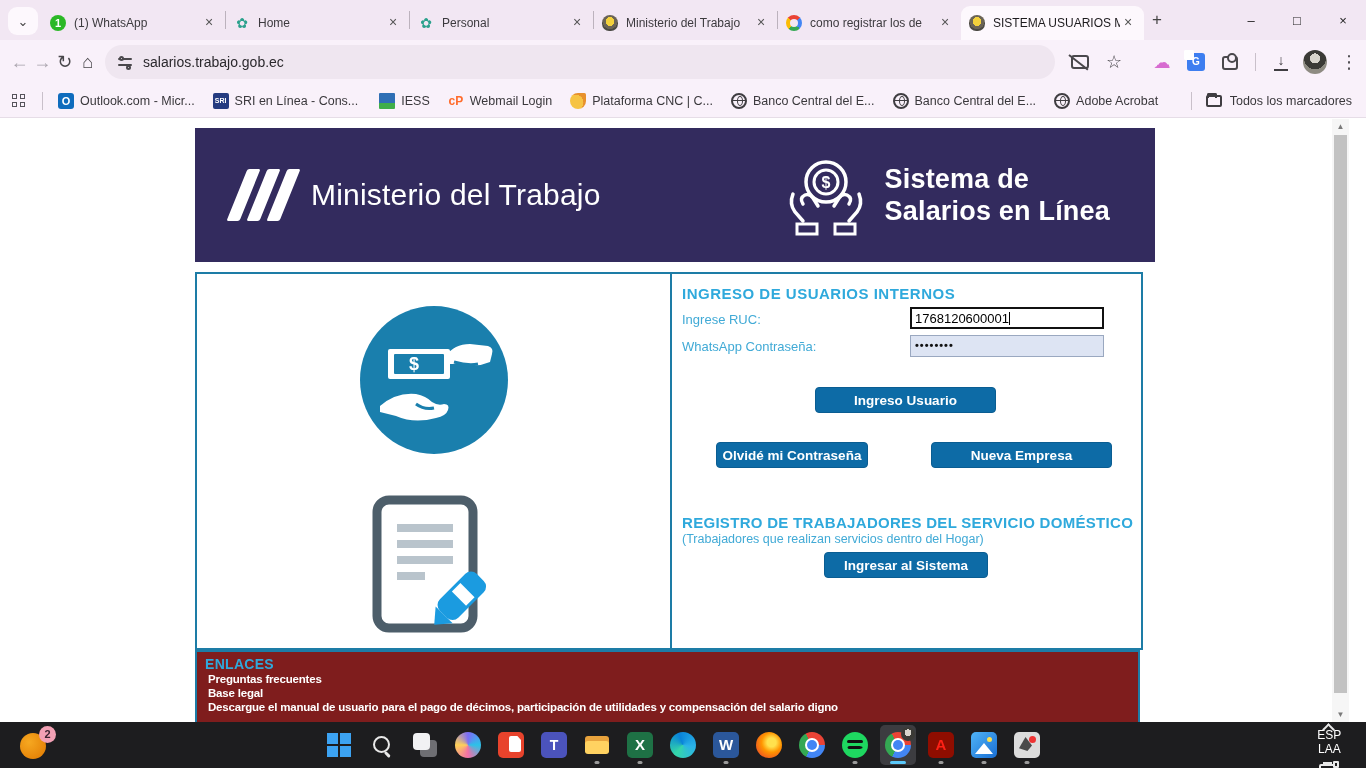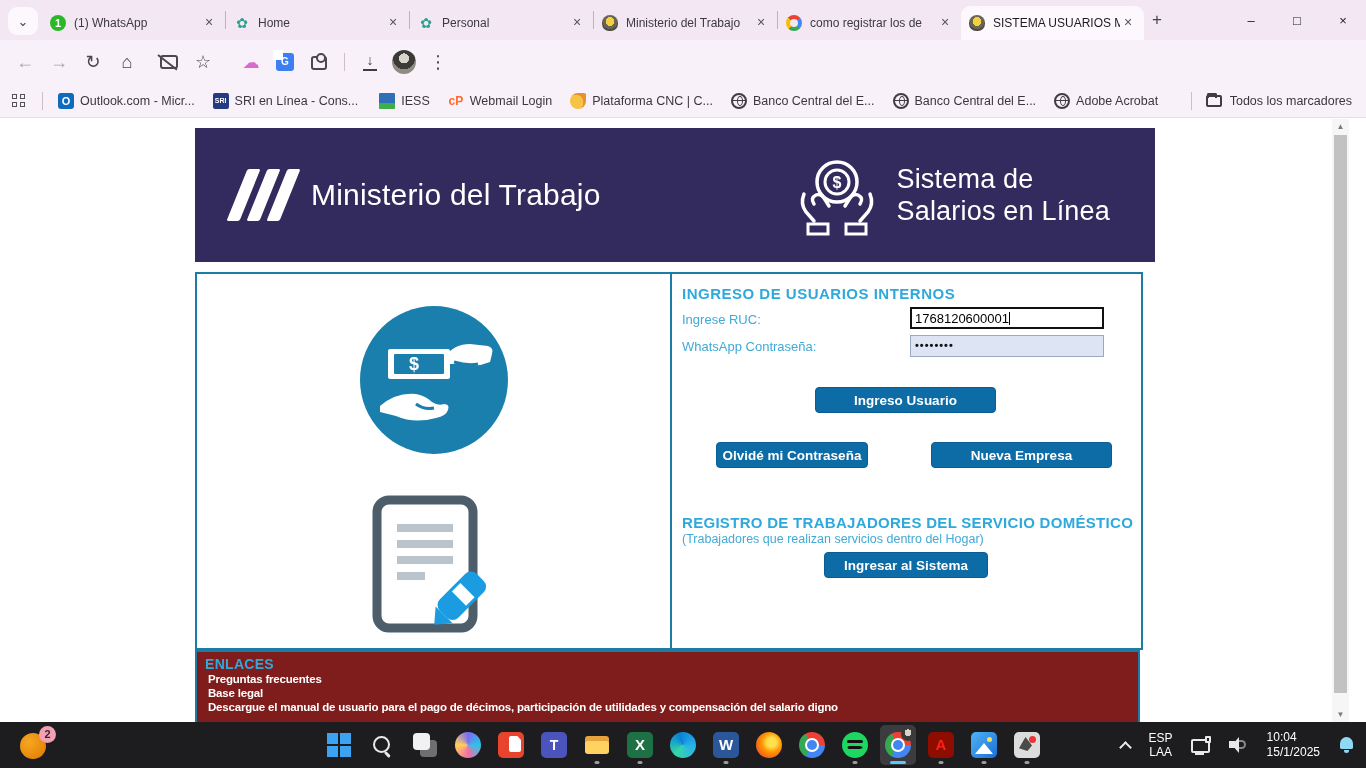--- a/index.html
+++ b/index.html
@@ -71,21 +71,21 @@
   .folder-ic::before { content:""; position:absolute; top:-4px; left:-1px; width:6px; height:3px; border:2px solid #3f3d41; border-bottom:none; border-radius:2px 2px 0 0; }
 
   
   .viewport { position:absolute; top:119px; left:0; width:1349px; height:603px; background:#fff; overflow:hidden; }
   .banner { position:absolute; left:195px; top:9px; width:960px; height:134px; background:#332b5e; display:flex; align-items:center; justify-content:space-between; padding:0 45px 0 42px; }
   .brand { display:flex; align-items:center; }
   .slashes { display:flex; margin-right:14px; }
   .slashes i { width:13px; height:52px; background:#fff; transform:skewX(-22deg); margin-right:7px; border-radius:2px; }
   .brand-name { color:#fff; font-size:30px; letter-spacing:0.2px; }
   .sys { display:flex; align-items:center; }
-  .sys-text { color:#fff; font-size:27px; font-weight:normal; line-height:1.2; margin-left:16px; letter-spacing:0.2px; }
+  .sys-text { color:#fff; font-size:27px; font-weight:bold; line-height:1.2; margin-left:16px; letter-spacing:0.2px; }
 
   .logintable { position:absolute; left:195px; top:153px; width:948px; height:215px; border:2px solid #1d7ca6; background:#fff; }
   .regtable  { position:absolute; left:195px; top:366px; width:948px; height:165px; border:2px solid #1d7ca6; border-top:none; background:#fff; }
   .cell-divider { position:absolute; left:473px; top:0; bottom:0; width:2px; background:#1d7ca6; }
   .leftcell { position:absolute; left:0; top:0; width:473px; height:100%; display:flex; align-items:center; justify-content:center; }
   .rightcell { position:absolute; left:475px; top:0; right:0; height:100%; }
 
   .sec-title { color:#2fa9dc; font-weight:bold; font-size:15px; letter-spacing:0.5px; }
   .login-title { position:absolute; left:10px; top:11px; }
   .form-label { position:absolute; left:10px; color:#41aad6; font-size:13px; }
@@ -156,21 +156,21 @@
   .ic-spotify::before { content:""; position:absolute; left:5px; top:8px; width:16px; height:3px; background:#121212; border-radius:3px; box-shadow:0 6px 0 -0.5px #121212; }
   .ic-spotify::after { content:""; position:absolute; left:6px; top:14px; width:13px; height:2.5px; background:#121212; border-radius:3px; }
   .ic-acrobat { background:#8f0d00; color:#ff2116; font-weight:bold; font-size:15px; text-align:center; line-height:26px; }
   .ic-photos { background:linear-gradient(135deg, #4fb3f6, #1a6fd4); }
   .ic-photos::before { content:""; position:absolute; left:4px; bottom:4px; border-left:9px solid transparent; border-right:9px solid transparent; border-bottom:11px solid #fff; }
   .ic-photos::after { content:""; position:absolute; right:5px; top:5px; width:5px; height:5px; border-radius:50%; background:#ffe14d; }
   .ic-java { background:#dcdcdc; }
   .ic-java::before { content:""; position:absolute; left:5px; top:5px; width:13px; height:14px; background:#4a4a4a; clip-path:polygon(50% 0, 100% 60%, 65% 100%, 0 80%); }
   .ic-java::after { content:""; position:absolute; right:4px; top:4px; width:7px; height:7px; border-radius:50%; background:#e33; }
 
-  .tb-right { position:absolute; right:10px; top:0; height:46px; display:flex; align-items:center; gap:18px; color:#fff; }
+  .tb-right { position:absolute; right:10px; top:0; height:46px; display:flex; align-items:center; gap:6px; color:#fff;flex-direction:column; }
   .chev-up { width:10px; height:10px; position:relative; }
   .chev-up::before { content:""; position:absolute; left:0; top:3px; width:7px; height:7px; border-left:2px solid #e8e8e8; border-top:2px solid #e8e8e8; transform:rotate(45deg); }
   .lang { font-size:12px; line-height:14px; text-align:center; }
   .net-ic { width:20px; height:16px; position:relative; }
   .net-ic::before { content:""; position:absolute; left:0; top:2px; width:15px; height:10px; border:2px solid #e8e8e8; border-radius:2px; }
   .net-ic::after { content:""; position:absolute; left:4px; bottom:-2px; width:9px; height:2px; background:#e8e8e8; }
   .net-ic i { position:absolute; right:0; top:-1px; width:6px; height:7px; background:#1d1d1f; border:2px solid #e8e8e8; border-radius:1px; }
   .vol-ic { width:20px; height:16px; position:relative; }
   .vol-ic::before { content:""; position:absolute; left:0; top:4px; width:6px; height:7px; background:#e8e8e8; }
   .vol-ic::after { content:""; position:absolute; left:3px; top:0px; border-top:8px solid transparent; border-bottom:8px solid transparent; border-right:7px solid #e8e8e8; }
@@ -236,20 +236,27 @@
     <div class="win-btn">×</div>
   </div>
 </div>
 
 <div class="toolbar">
   <div class="nav-ic disabled" style="margin-left:8px">←</div>
   <div class="nav-ic disabled">→</div>
   <div class="nav-ic">↻</div>
   <div class="nav-ic">⌂</div>
 
+  <div class="omnibox">
+    <span class="tune-ic">
+        <i class="t1"></i>
+        <i class="t2"></i>
+      </span>
+    <span class="url-text">salarios.trabajo.gob.ec</span>
+  </div>
 
   <div class="toolbar-right">
     <div class="nav-ic">
         <span class="pip-ic"></span>
       </div>
     <div class="nav-ic">☆</div>
     <div class="nav-ic" style="margin-left:14px">
         <span class="cloud-ic">☁</span>
       </div>
     <div class="nav-ic">

